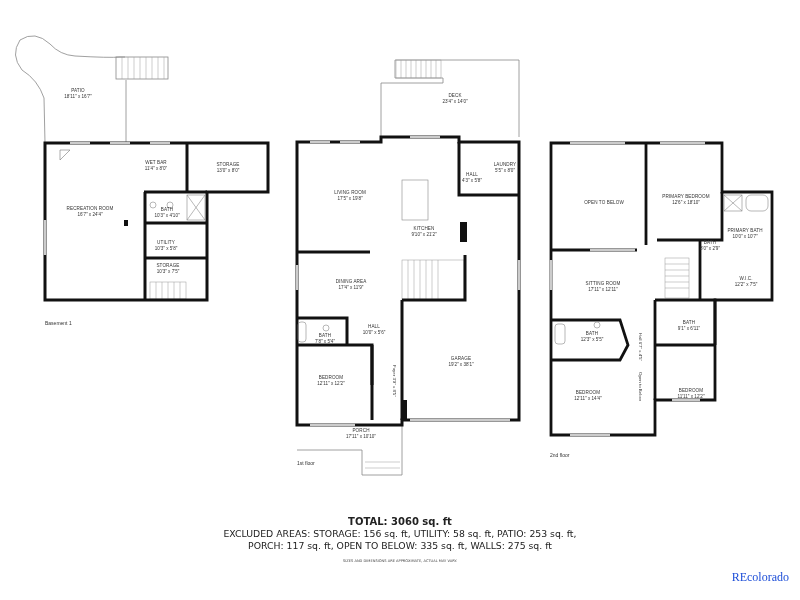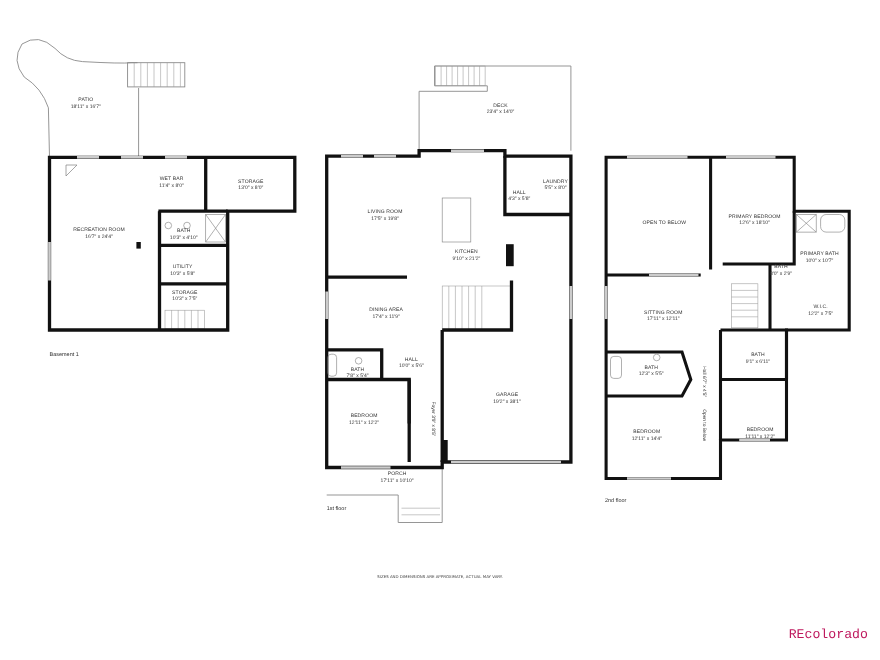--- a/index.html
+++ b/index.html
@@ -7,21 +7,21 @@
   svg.plan{position:absolute;left:0;top:0;}
   .lbl{position:absolute;text-align:center;font-family:"Liberation Sans",sans-serif;color:#333;line-height:1.25;white-space:nowrap;transform:translateX(-50%);}
   .lbl .n{display:block;font-size:4.6px;letter-spacing:0.1px;text-transform:uppercase;}
   .lbl .d{display:block;font-size:4.6px;}
   .vlbl{position:absolute;font-size:4.4px;color:#333;transform:rotate(90deg);transform-origin:left top;white-space:nowrap;line-height:1.2;}
   .floorname{position:absolute;font-size:5px;color:#333;}
   .summary{position:absolute;left:0;width:800px;top:515px;text-align:center;font-family:"DejaVu Sans",sans-serif;color:#222;}
   .summary .total{font-size:10px;font-weight:bold;line-height:13px;}
   .summary .line{font-size:9.3px;line-height:12px;}
   .summary .disc{font-size:3.6px;color:#444;margin-top:7px;}
-  .brand{position:absolute;right:11px;top:570px;font-size:12px;color:#be185d;font-family:Liberation Mono, monospace;}
+  .brand{position:absolute;right:11px;top:570px;font-size:12px;color:#1d4ed8;font-family:Liberation Serif, serif;}
 </style>
 </head>
 <body>
 
 <svg class="plan" width="800" height="600" viewBox="0 0 800 600">
   <g fill="none" stroke="#888" stroke-width="0.8">
 
     <path d="M45 143 L44 98 Q38 80 22 70 Q10 55 20 40 Q35 30 50 44 Q60 55 75 56 Q110 58 120 57 L125 57"></path>
     <rect x="116" y="57" width="52" height="22"></rect>
     <line x1="126" y1="80" x2="126" y2="143"></line>
@@ -263,16 +263,19 @@
     <span class="n">Bedroom</span>
     <span class="d">12'11" x 14'4"</span>
   </div>
 <div class="lbl" style="left:691px;top:388px">
     <span class="n">Bedroom</span>
     <span class="d">11'11" x 12'2"</span>
   </div>
 <div class="floorname" style="left:550px;top:452px">2nd floor</div>
 
 <div class="summary">
+  <div class="total">TOTAL: 3060 sq. ft</div>
+  <div class="line">EXCLUDED AREAS: STORAGE: 156 sq. ft, UTILITY: 58 sq. ft, PATIO: 253 sq. ft,</div>
+  <div class="line">PORCH: 117 sq. ft, OPEN TO BELOW: 335 sq. ft, WALLS: 275 sq. ft</div>
   <div class="disc">SIZES AND DIMENSIONS ARE APPROXIMATE, ACTUAL MAY VARY.</div>
 </div>
 
 <div class="brand">REcolorado</div>
 
 </body></html>

